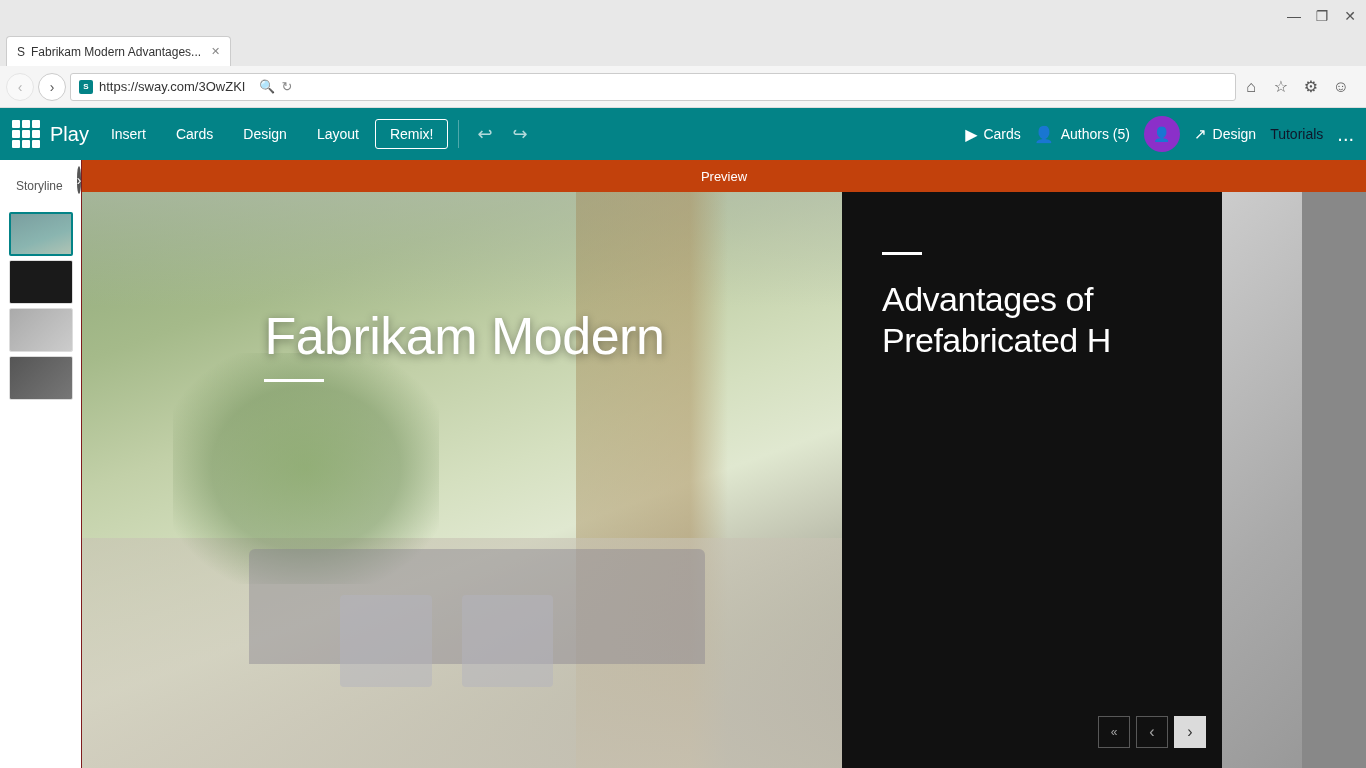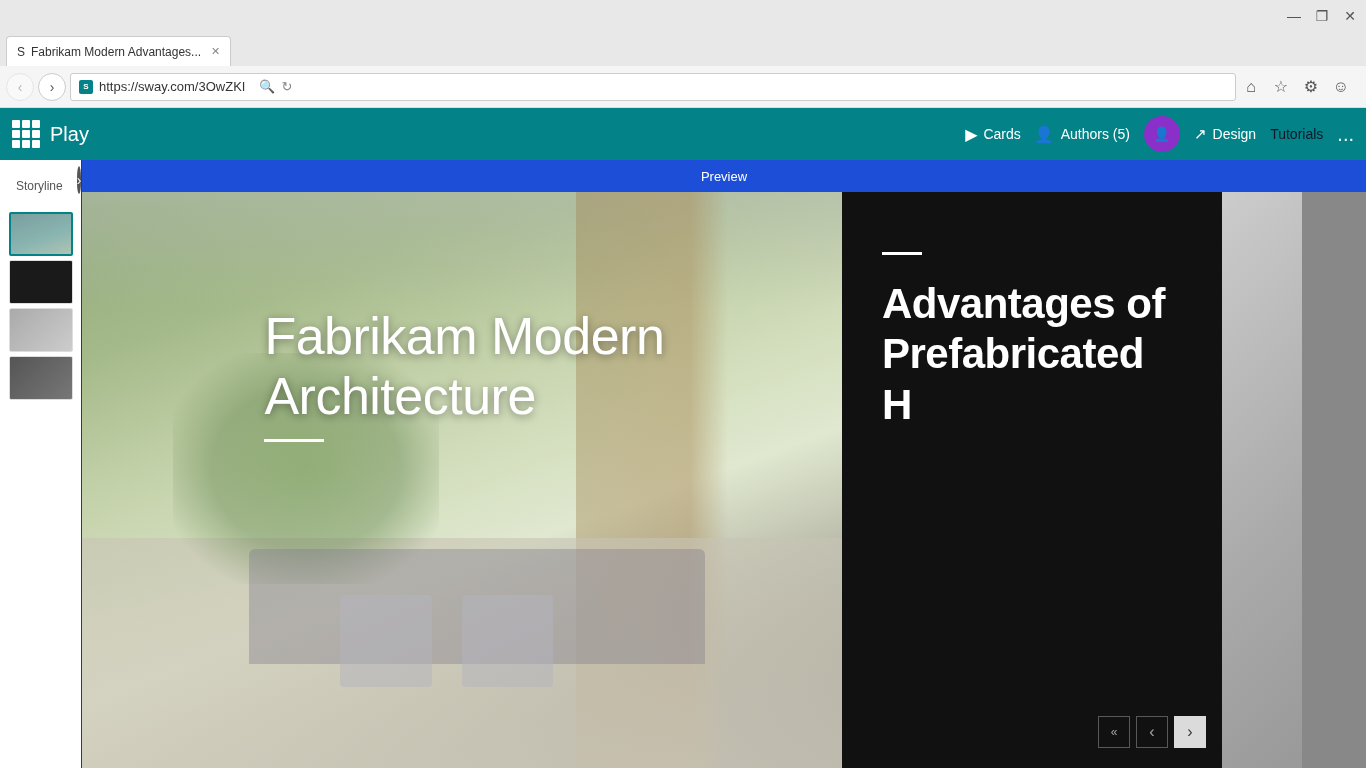--- a/index.html
+++ b/index.html
@@ -238,21 +238,21 @@
       background: linear-gradient(135deg, #555 0%, #888 100%);
     }
     .storyline-card-img-1 {
       background: linear-gradient(160deg, #7a9e9f 0%, #8ab5b0 60%, #b0c4b5 100%);
     }
     .storyline-card-img-2 {
       background: #1a1a1a;
     }
     .preview-topbar {
       height: 32px;
-      background: #1d4ed8;
+      background: #c2410c;
       display: flex;
       align-items: center;
       justify-content: center;
       color: white;
       font-size: 13px;
     }
 
     .preview-slides {
       flex: 1;
       display: flex;
@@ -314,22 +314,22 @@
       align-items: flex-start;
       padding: 60px 40px 40px;
     }
     .slide-2-content { color: white; }
     .slide-2-line {
       width: 40px; height: 3px;
       background: white;
       margin-bottom: 24px;
     }
     .slide-2-title {
-      font-size: 42px;
-      font-weight: 700;
+      font-size: 34px;
+      font-weight: 400;
       line-height: 1.2;
       letter-spacing: -0.5px;
     }
 
     
     .slide-3 {
       min-width: 80px;
       background: linear-gradient(160deg, #b0b0b0 0%, #c8c8c8 100%);
       height: 100%;
       position: relative;
@@ -404,20 +404,32 @@
       <div class="sway-waffle-dot"></div>
       <div class="sway-waffle-dot"></div>
       <div class="sway-waffle-dot"></div>
       <div class="sway-waffle-dot"></div>
       <div class="sway-waffle-dot"></div>
     </div>
     <div class="sway-logo" style="margin-left:10px;">
       <span>Play</span>
     </div>
 
+    <div class="sway-menu-items">
+      <div class="sway-menu-item">Insert</div>
+      <div class="sway-menu-item">Cards</div>
+      <div class="sway-menu-item">Design</div>
+      <div class="sway-menu-item">Layout</div>
+      <button class="remix-btn">Remix!</button>
+      <div class="sway-toolbar-divider"></div>
+      <div class="undo-redo">
+        <div class="undo-redo-btn">↩</div>
+        <div class="undo-redo-btn">↪</div>
+      </div>
+    </div>
 
     <div class="sway-toolbar-right">
       <div class="play-btn">
         <span style="font-size:16px;">▶</span>
         <span>Cards</span>
       </div>
       <div class="authors-btn">
         <span style="font-size:16px;">👤</span>
         <span>Authors (5)</span>
       </div>
@@ -472,21 +484,20 @@
           <div style="position:absolute;top:28%;left:12%;width:35%;height:40%;background:radial-gradient(ellipse,rgba(100,140,70,0.55) 0%,rgba(70,110,50,0.35) 50%,transparent 80%);pointer-events:none;"></div>
 
           <div style="position:absolute;bottom:18%;left:22%;right:18%;height:20%;background:rgba(130,125,140,0.4);border-radius:6px 6px 0 0;pointer-events:none;"></div>
 
           <div style="position:absolute;bottom:14%;left:34%;width:12%;height:16%;background:rgba(180,180,190,0.5);border-radius:4px;pointer-events:none;"></div>
           <div style="position:absolute;bottom:14%;left:50%;width:12%;height:16%;background:rgba(180,180,190,0.5);border-radius:4px;pointer-events:none;"></div>
 
           <div class="slide-1-text">
             <div class="slide-1-title">
               <div>Fabrikam Modern</div>
-              <div>Architecture</div>
             </div>
             <div class="slide-1-underline"></div>
           </div>
         </div>
 
         <div class="slide-2">
           <div class="slide-2-content">
             <div class="slide-2-line"></div>
             <div class="slide-2-title">Advantages of Prefabricated H</div>
           </div>

